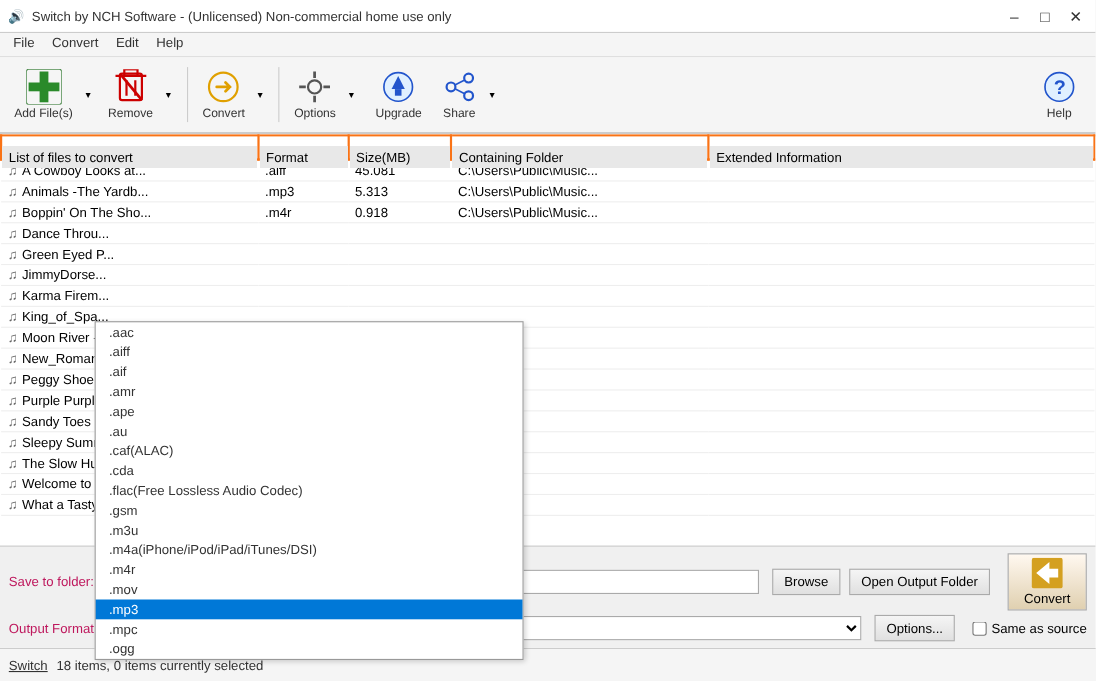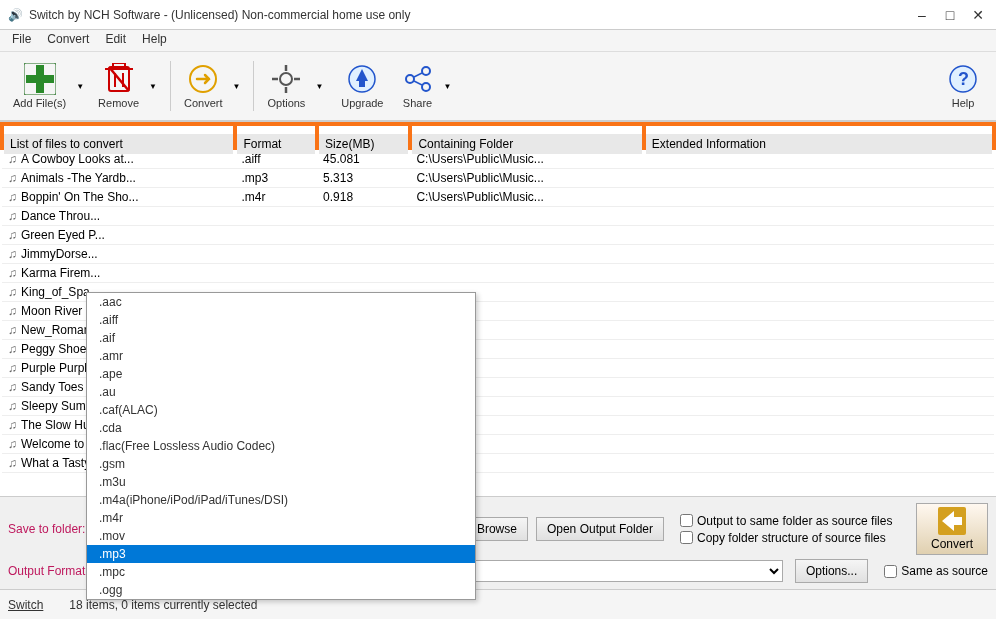--- a/index.html
+++ b/index.html
@@ -131,21 +131,21 @@
       flex-direction: column;
       position: relative;
     }
     .file-table {
       width: 100%;
       border-collapse: collapse;
       flex: 1;
     }
     .file-table thead th {
       background: #e8e8e8;
-      border: 4px solid #f97316;
+      border: 2px solid #f97316;
       padding: 3px 6px;
       text-align: left;
       font-weight: normal;
       font-size: 12px;
       position: sticky;
       top: 10px;
     }
     .file-table tbody tr {
       border-bottom: 1px solid #eee;
       margin-left: 24px;
@@ -545,30 +545,20 @@
       <div class="dropdown-item">.mpc</div>
       <div class="dropdown-item">.ogg</div>
     </div>
 
   <div class="save-section" style="position:absolute; bottom:0; left:0; right:0; background:#f0f0f0; border-top:1px solid #ccc; padding:6px 8px;">
     <div class="save-row">
       <span class="save-label">Save to folder:</span>
       <input type="text" class="save-input" value="" style="flex: 1 1 0%; margin-right: 4px;">
       <button class="save-btn">Browse</button>
       <button class="save-btn">Open Output Folder</button>
-      <div class="checkbox-group" style="margin-left:8px; min-width:220px;">
-        <label class="checkbox-row">
-          <input type="checkbox" style="">
-          <span>Output to same folder as source files</span>
-        </label>
-        <label class="checkbox-row">
-          <input type="checkbox" style="">
-          <span>Copy folder structure of source files</span>
-        </label>
-      </div>
       <button class="convert-big-btn" style="margin-left:8px;">
         <svg width="32" height="28" viewBox="0 0 32 28">
           <rect x="2" y="0" width="28" height="28" fill="#d4a020" rx="2"></rect>
           <polygon points="6,14 18,4 18,10 26,10 26,18 18,18 18,24" fill="#fff"></polygon>
         </svg>
         <span>Convert</span>
       </button>
     </div>
     <div class="save-row">
       <span class="save-label">Output Format:</span>
@@ -578,15 +568,15 @@
       <button class="save-btn" style="margin-left:4px;">Options...</button>
       <label class="checkbox-row" style="margin-left:8px;">
         <input type="checkbox" style="">
         <span>Same as source</span>
       </label>
     </div>
   </div>
 </div>
 
 <div class="bottom-bar" style="position:fixed; bottom:0; left:0; width:996px;">
-  <span style="margin-right:26px;text-decoration:underline;">Switch</span>
+  <span style="margin-right:8px;text-decoration:underline;">Switch</span>
   <span>18 items, 0 items currently selected</span>
 </div>
 
 </body></html>

